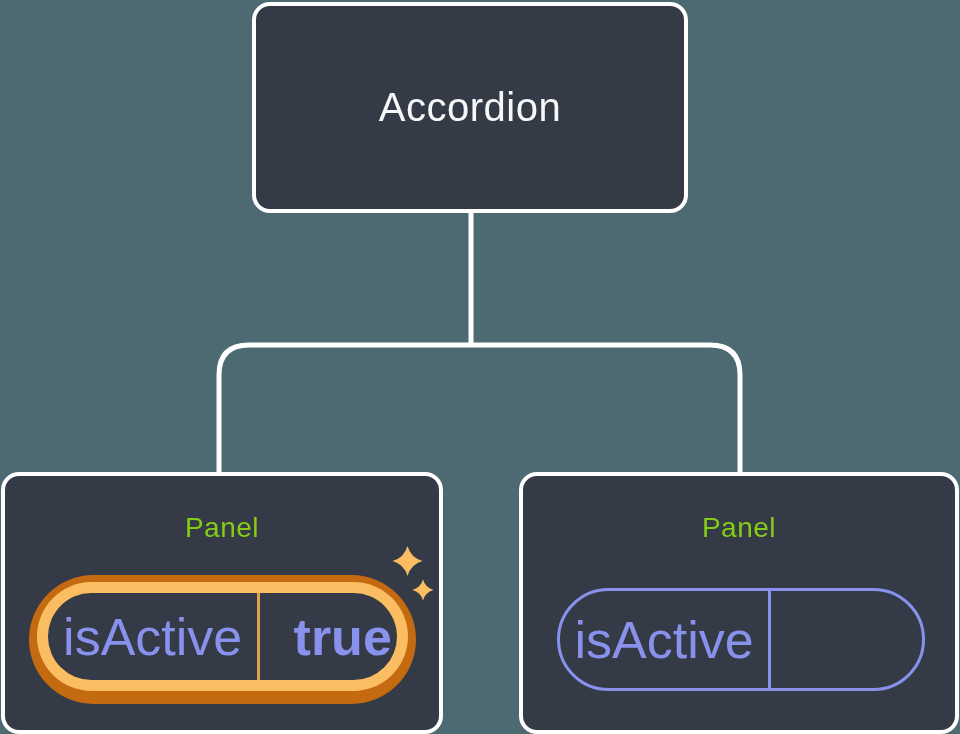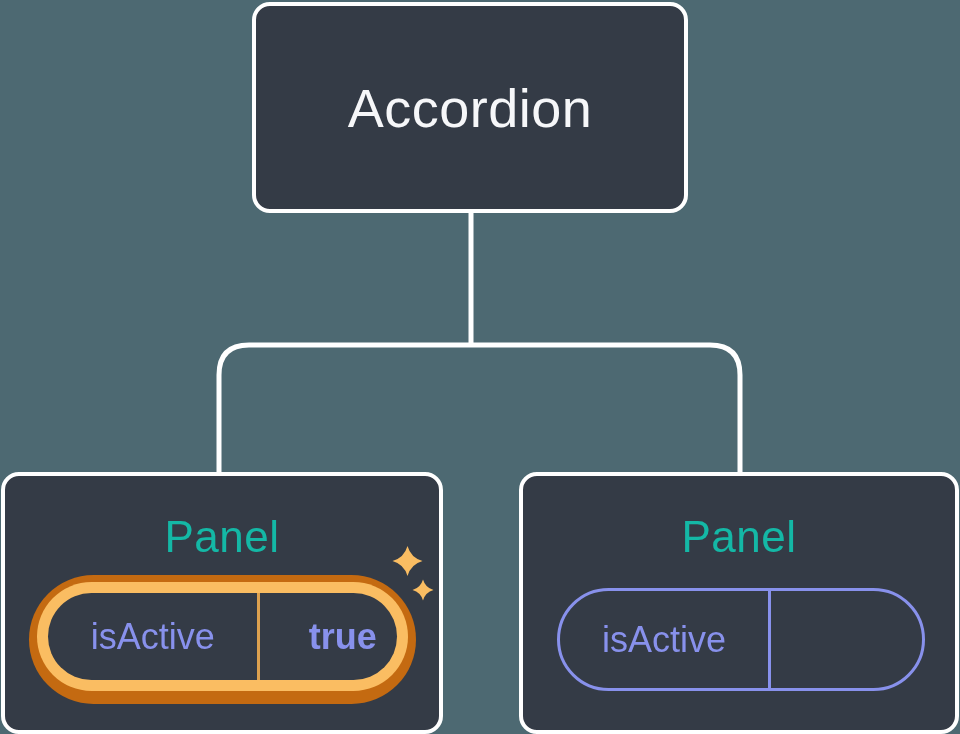--- a/index.html
+++ b/index.html
@@ -27,31 +27,31 @@
     box-sizing: border-box;
     z-index: 2;
   }
   .node-accordion {
     left: 252px; top: 2px;
     width: 436px; height: 211px;
     display: flex; align-items: center; justify-content: center;
   }
   .node-title {
     color: #F6F7F9;
-    font-size: 54px;
+    font-size: 40px;
     font-weight: 500;
     letter-spacing: 0.5px;
   }
   .node-panel-left  { left: 1px;   top: 472px; width: 442px; height: 262px; }
   .node-panel-right { left: 519px; top: 472px; width: 440px; height: 262px; }
   .panel-title {
     position: absolute; top: 36px; left: 0;
     width: 100%; text-align: center;
-    color: #14b8a6;
-    font-size: 44px; font-weight: 500;
+    color: #84cc16;
+    font-size: 28px; font-weight: 500;
     letter-spacing: 0.5px;
   }
   
   .pill-hl-outer {
     position: absolute;
     left: 24px; top: 99px;
     width: 387px; height: 129px;
     box-sizing: border-box;
     background: #C46A11;
     border-radius: 999px;
@@ -68,21 +68,21 @@
     width: 100%; height: 100%;
     box-sizing: border-box;
     background: #343B46;
     border-radius: 999px;
     display: flex;
     overflow: hidden;
   }
   .pill-cell {
     display: flex; align-items: center; justify-content: center;
     color: #8891EC;
-    font-size: 36px;
+    font-size: 52px;
   }
   .pill-cell-key { width: 60%; }
   .pill-cell-val { flex: 1; padding-left: 28px; }
   .pill-val-bold { font-weight: 700; }
   .pill-div-gold {
     width: 3px; height: 100%;
     background: #DDA14F;
   }
   
   .pill-plain {

